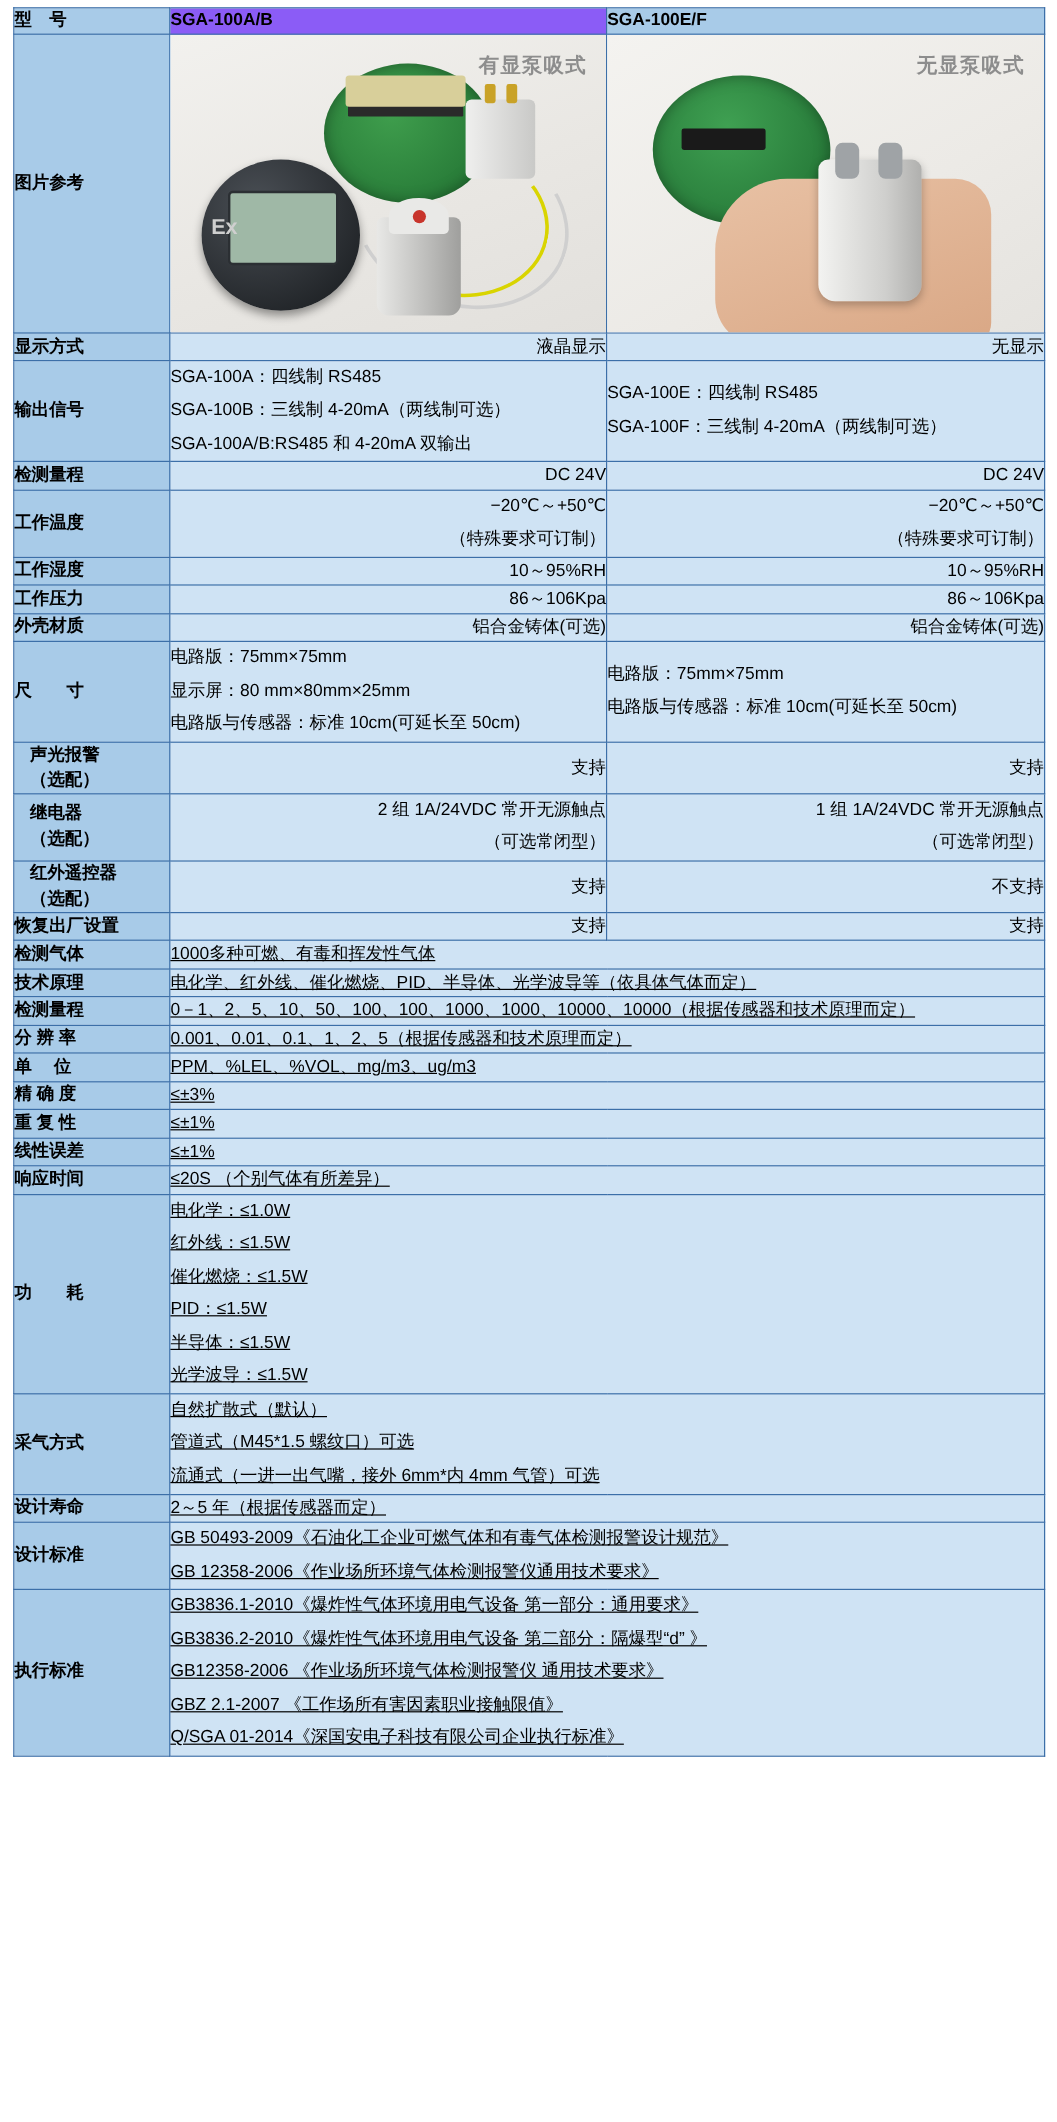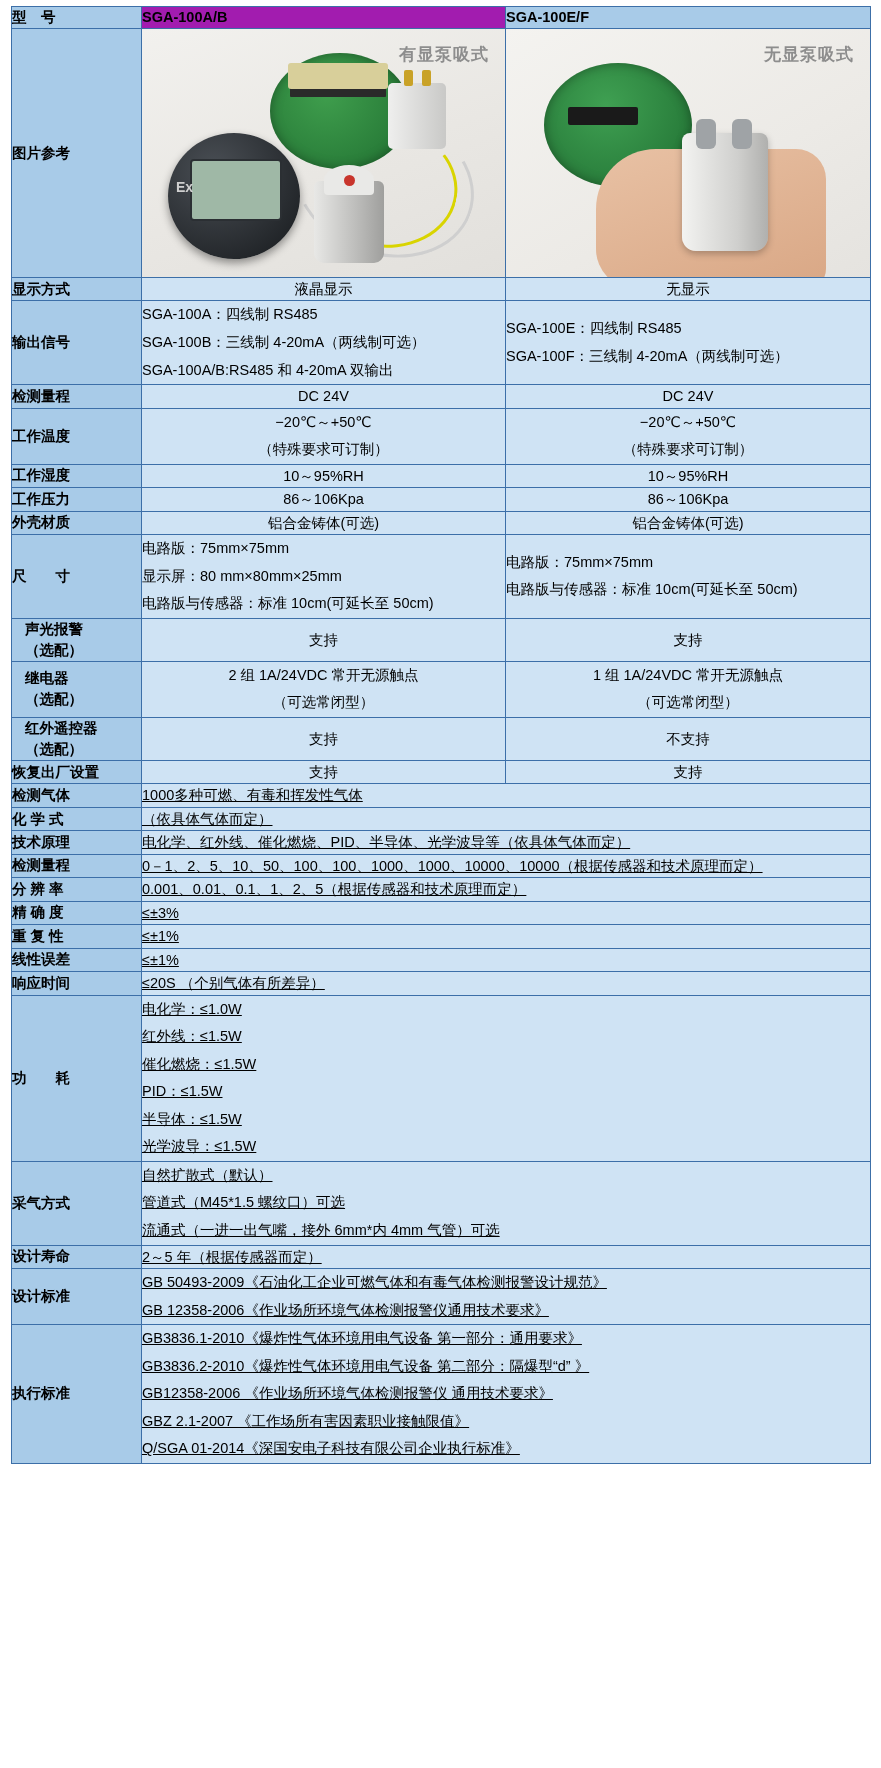--- a/index.html
+++ b/index.html
@@ -3,33 +3,33 @@
 <meta charset="utf-8">
 <style>
   html,body{margin:0;padding:0;background:#ffffff;}
   body{font-family:"Liberation Sans","DejaVu Sans",sans-serif;}
   .sheet{width:881px;min-height:1768px;position:relative;background:#fff;}
   table.spec{border-collapse:collapse;width:859px;margin:6px 11px 0 11px;table-layout:fixed;}
   table.spec td{border:1px solid #3c6fa8;padding:0;vertical-align:middle;font-size:14.5px;color:#000;}
   .lbl{background:#a8cbe8;font-weight:bold;color:#0b2b45;font-size:15px;line-height:1.45;padding:7px 2px;}
   .lbl .sub{display:block;font-weight:bold;margin-left:13px;}
   .val{background:#cfe3f4;padding:7px 10px;line-height:1.55;}
-  .val.center{text-align:center;}
+  .val.center{text-align:right;}
   .val.multi{line-height:1.9;}
   .wide{padding-left:12px;text-decoration:underline;}
   .imgcell{background:#cfe3f4;padding:0;height:248px;position:relative;overflow:hidden;}
   .photo{position:relative;width:100%;height:248px;overflow:hidden;background:#efefef;}
   .tagtext{position:absolute;right:16px;top:14px;font-size:17px;color:#8d8d8d;font-weight:bold;letter-spacing:1px;z-index:5;}
   
   .pA{background:linear-gradient(160deg,#f2f1ee 0%,#e9e7e3 55%,#e2e0dc 100%);}
   .pA .pcb{position:absolute;left:128px;top:24px;width:140px;height:116px;border-radius:50%;background:radial-gradient(circle at 40% 35%,#3f9e4d,#1f6e30);box-shadow:inset 0 0 12px rgba(0,0,0,.35);}
   .pA .pcb:after{content:"";position:absolute;left:18px;top:10px;width:100px;height:26px;background:#d8cf9a;border-radius:3px;box-shadow:0 10px 0 -2px #2a2a2a;}
   .pA .meter{position:absolute;left:26px;top:104px;width:132px;height:126px;border-radius:50%;background:radial-gradient(circle at 35% 30%,#4a4f55,#16191c);box-shadow:0 4px 8px rgba(0,0,0,.4);}
   .pA .meter .scr{position:absolute;left:22px;top:26px;width:88px;height:58px;background:#9fb8a6;border-radius:4px;border:2px solid #2b2f33;}
-  .pA .meter .ex{position:absolute;left:8px;top:46px;font-size:14px;color:#cfcfcf;font-weight:bold;}
+  .pA .meter .ex{position:absolute;left:8px;top:46px;font-size:18px;color:#cfcfcf;font-weight:bold;}
   .pA .sensor{position:absolute;left:172px;top:152px;width:70px;height:82px;background:linear-gradient(90deg,#e8e8e6,#bdbdbb 60%,#9f9f9d);border-radius:6px 6px 10px 10px;}
   .pA .sensor .cap{position:absolute;left:10px;top:-16px;width:50px;height:30px;background:#e9e9e7;border-radius:50% 50% 4px 4px;}
   .pA .sensor .dot{position:absolute;left:30px;top:-6px;width:11px;height:11px;border-radius:50%;background:#c8352c;}
   .pA .gold{position:absolute;left:246px;top:54px;width:58px;height:66px;background:linear-gradient(90deg,#efefee,#c9c9c7);border-radius:5px;}
   .pA .gold:before,.pA .gold:after{content:"";position:absolute;top:-13px;width:9px;height:16px;background:#c9a227;border-radius:2px;}
   .pA .gold:before{left:16px;} .pA .gold:after{left:34px;}
   .pA .wire{position:absolute;border:3px solid #d9d400;border-radius:50%;width:150px;height:120px;left:160px;top:92px;border-color:transparent #d9d400 #d9d400 transparent;transform:rotate(12deg);}
   .pA .wire2{position:absolute;border:3px solid #cfcfcf;border-radius:50%;width:178px;height:138px;left:150px;top:82px;border-color:transparent #cfcfcf #cfcfcf transparent;transform:rotate(20deg);}
   
   .pB{background:linear-gradient(150deg,#f4f3f0 0%,#eceae6 60%,#e5e3df 100%);}
@@ -47,21 +47,21 @@
 <div class="sheet">
   <table class="spec">
     <colgroup>
         <col style="width:130px">
         <col style="width:364px">
         <col style="width:365px">
       </colgroup>
     <tbody id="tbody">
         <tr>
           <td class="lbl">型　号</td>
-          <td class="lbl" style="background: #a21caf;">SGA-100A/B</td>
+          <td class="lbl" style="background: #8b5cf6;">SGA-100A/B</td>
           <td class="lbl" style="background: rgb(168, 203, 232);">SGA-100E/F</td>
         </tr>
         <tr>
           <td class="lbl">图片参考</td>
           <td class="imgcell">
             <div class="photo pA">
               <div class="wire2"></div>
               <div class="wire"></div>
               <div class="pcb"></div>
               <div class="gold"></div>
@@ -181,34 +181,34 @@
         <tr>
           <td class="lbl">恢复出厂设置</td>
           <td class="val center">支持</td>
           <td class="val center">支持</td>
         </tr>
         <tr>
           <td class="lbl">检测气体</td>
           <td class="val wide" colspan="2">1000多种可燃、有毒和挥发性气体</td>
         </tr>
         <tr>
-          <td class="lbl">化 学 式</td>
-          <td class="val wide" colspan="2">（依具体气体而定）</td>
-        </tr>
-        <tr>
           <td class="lbl">技术原理</td>
           <td class="val wide" colspan="2">电化学、红外线、催化燃烧、PID、半导体、光学波导等（依具体气体而定）</td>
         </tr>
         <tr>
           <td class="lbl">检测量程</td>
           <td class="val wide" colspan="2">0－1、2、5、10、50、100、100、1000、1000、10000、10000（根据传感器和技术原理而定）</td>
         </tr>
         <tr>
           <td class="lbl">分 辨 率</td>
           <td class="val wide" colspan="2">0.001、0.01、0.1、1、2、5（根据传感器和技术原理而定）</td>
+        </tr>
+        <tr>
+          <td class="lbl">单　 位</td>
+          <td class="val wide" colspan="2">PPM、%LEL、%VOL、mg/m3、ug/m3</td>
         </tr>
         <tr>
           <td class="lbl">精 确 度</td>
           <td class="val wide" colspan="2">≤±3%</td>
         </tr>
         <tr>
           <td class="lbl">重 复 性</td>
           <td class="val wide" colspan="2">≤±1%</td>
         </tr>
         <tr>

